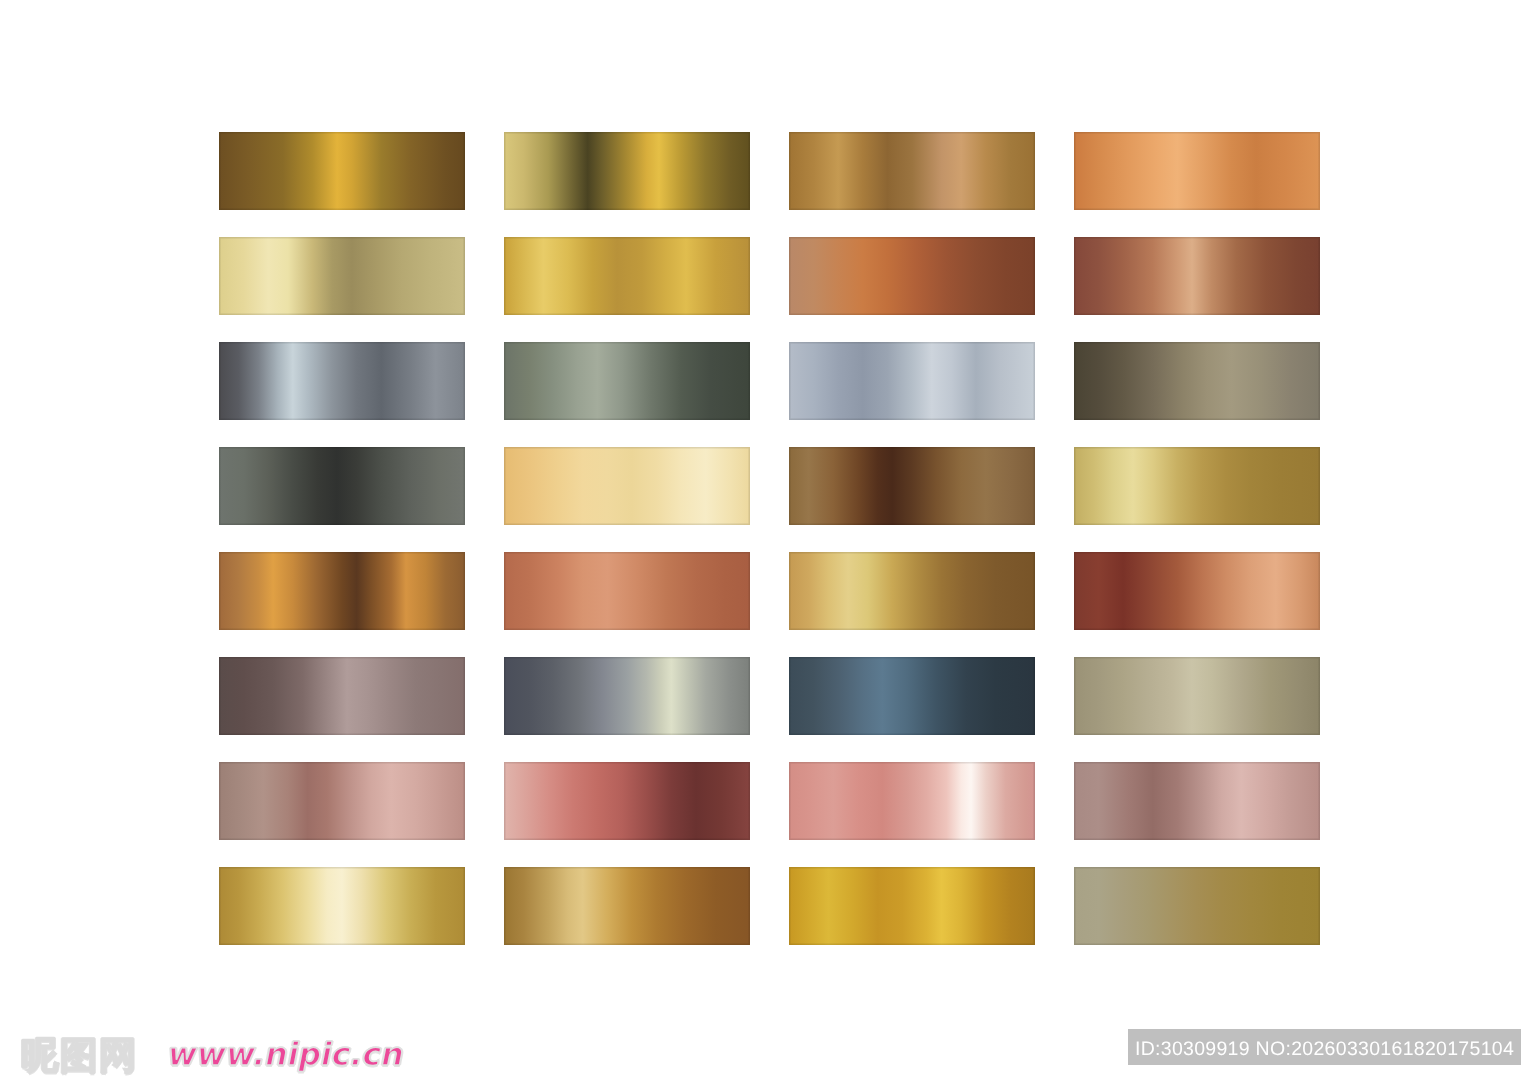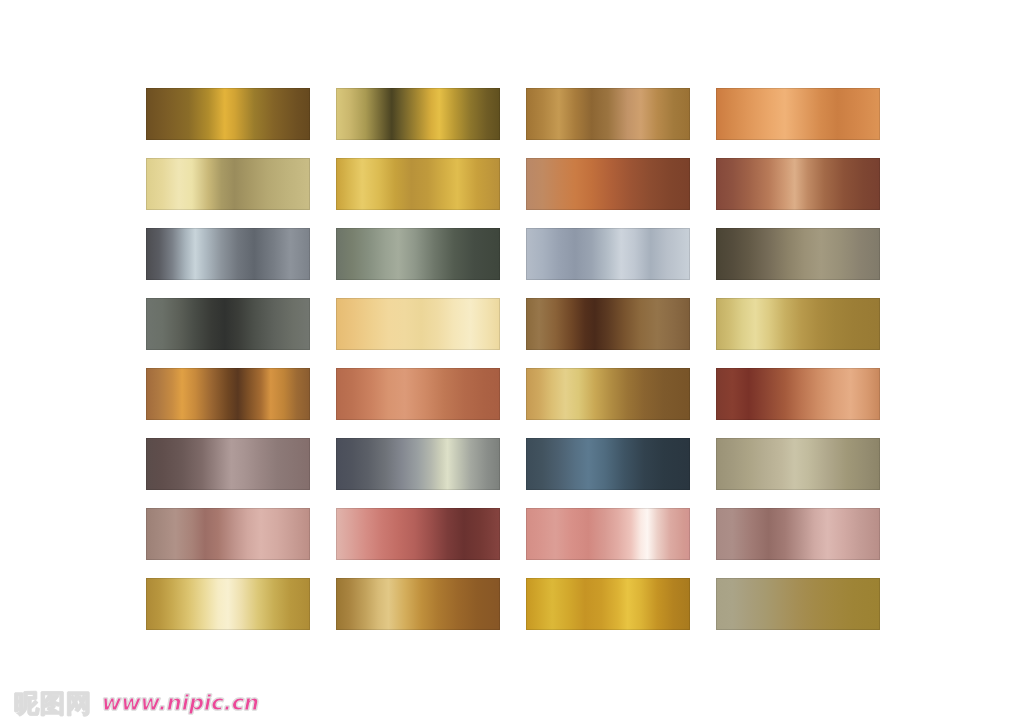--- a/index.html
+++ b/index.html
@@ -56,21 +56,21 @@
   }
 
   
   #watermark {
     position: absolute;
     left: 14px;
     top: 686px;
     height: 34px;
     display: flex;
     align-items: center;
-    gap: 10px;
+    gap: 20px;
     user-select: none;
   }
 
   #watermark-logo {
     font-family: "DejaVu Sans", sans-serif;
     font-size: 25px;
     font-weight: bold;
     letter-spacing: 1px;
     color: transparent;
     -webkit-text-stroke: 1px #dcdcdc;
@@ -159,14 +159,17 @@
     <div class="swatch" title="gold-mid-sheen" style="background-image: linear-gradient(90deg, rgb(154, 118, 50) 0%, rgb(169, 132, 64) 8%, rgb(194, 162, 92) 18%, rgb(216, 188, 120) 26%, rgb(226, 200, 134) 32%, rgb(212, 174, 92) 42%, rgb(192, 144, 60) 52%, rgb(173, 122, 48) 62%, rgb(156, 104, 42) 74%, rgb(142, 92, 38) 86%, rgb(135, 86, 38) 100%);"></div>
     <div class="swatch" title="vivid-gold" style="background-image: linear-gradient(90deg, rgb(199, 152, 34) 0%, rgb(210, 168, 44) 8%, rgb(220, 184, 56) 16%, rgb(210, 168, 44) 26%, rgb(198, 148, 36) 36%, rgb(204, 156, 40) 46%, rgb(220, 178, 52) 56%, rgb(232, 196, 66) 62%, rgb(220, 180, 54) 70%, rgb(197, 148, 36) 80%, rgb(179, 130, 32) 90%, rgb(168, 122, 30) 100%);"></div>
     <div class="swatch" title="sage-gold-fade" style="background-image: linear-gradient(90deg, rgb(168, 162, 134) 0%, rgb(170, 164, 136) 10%, rgb(168, 158, 124) 20%, rgb(166, 154, 112) 30%, rgb(166, 148, 98) 40%, rgb(165, 142, 84) 50%, rgb(163, 138, 72) 60%, rgb(161, 135, 62) 72%, rgb(158, 132, 54) 84%, rgb(156, 130, 50) 100%);"></div>
   </div>
 
   <div id="watermark">
     <span id="watermark-logo">昵图网</span>
     <span id="watermark-url">www.nipic.cn</span>
   </div>
 
+  <div id="id-badge" style="background: rgb(191, 191, 191);">
+    <span id="id-badge-text" style="color: rgb(255, 255, 255);">ID:30309919 NO:20260330161820175104</span>
+  </div>
 
 </div>
 
 </body></html>

